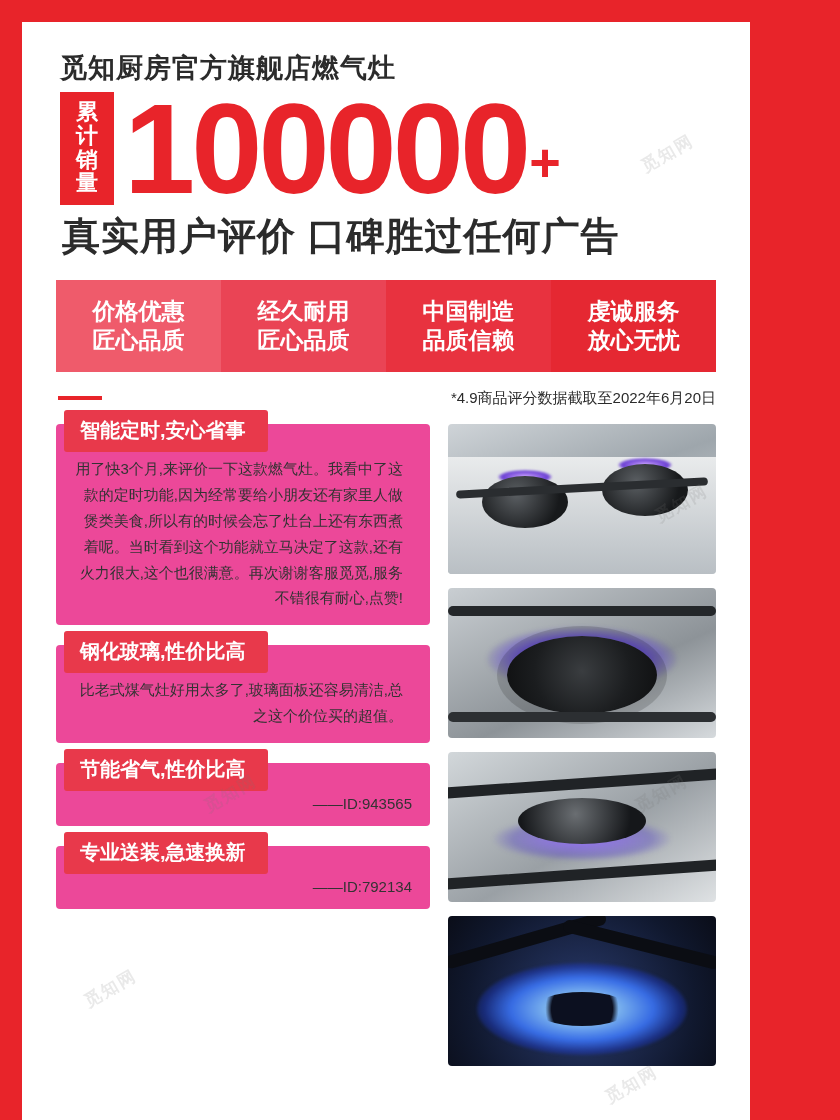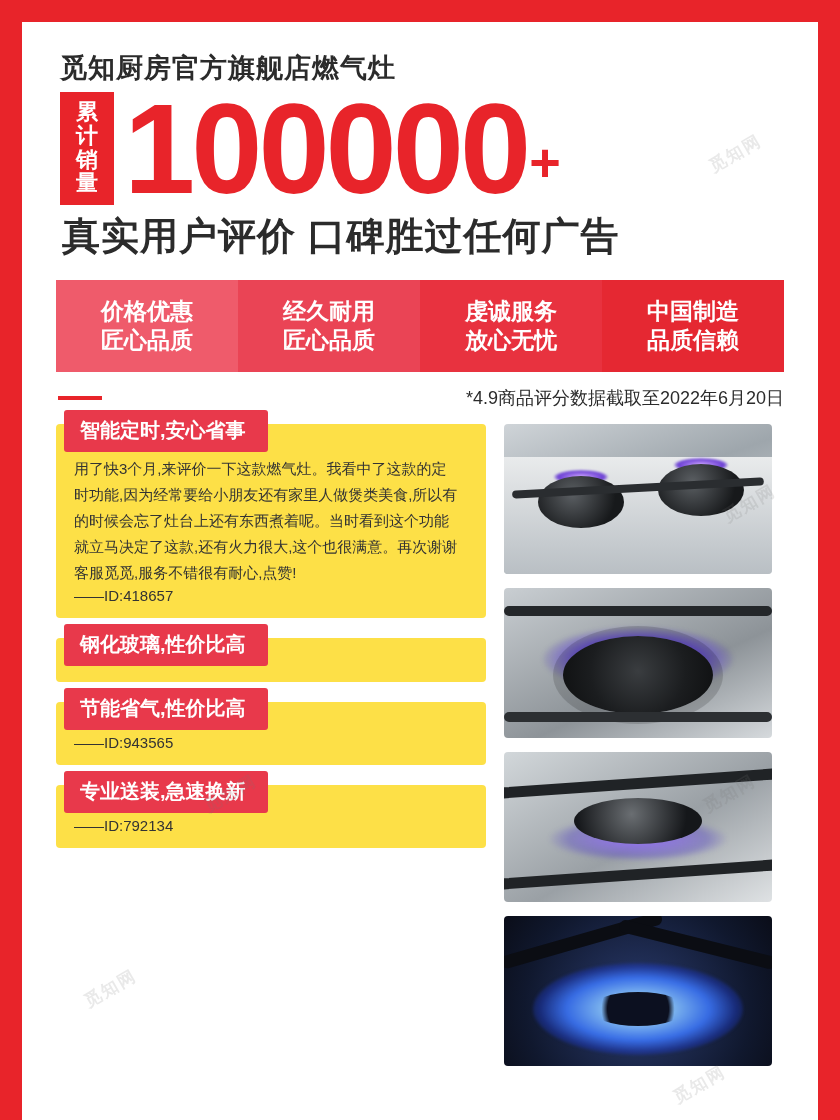--- a/index.html
+++ b/index.html
@@ -16,21 +16,21 @@
   .poster {
     position: relative;
     width: 840px;
     height: 1120px;
     background: #e8242a;
     box-sizing: border-box;
     padding: 22px 22px 0 22px;
   }
   .inner {
     position: relative;
-    width: 796px;
+    width: 728px;
     height: 1098px;
     background: #ffffff;
     box-sizing: border-box;
     padding: 24px 34px 0 34px;
     overflow: hidden;
   }
 
   
   .shop-title {
     font-size: 27px;
@@ -128,41 +128,42 @@
     margin-top: 14px;
     height: 24px;
   }
   .note-dash {
     width: 44px;
     height: 4px;
     background: #e8242a;
     margin-left: 2px;
   }
   .note-text {
-    font-size: 18px;
+    font-size: 15px;
     color: #2b2b2b;
   }
 
   
   .content {
     display: flex;
     margin-top: 14px;
     gap: 18px;
   }
   .reviews {
     width: 430px;
     display: flex;
     flex-direction: column;
     gap: 20px;
   }
   .review {
     position: relative;
-    background: #fde047;
+    background: #ec4899;
     border-radius: 4px;
     padding: 30px 18px 14px 18px;
+    text-align: right;
   }
   .review-title {
     position: absolute;
     top: -14px;
     left: 8px;
     background: #e8394b;
     color: #fff;
     font-size: 20px;
     font-weight: bold;
     padding: 7px 22px 8px 16px;
@@ -287,46 +288,46 @@
     <div class="tags">
       <div class="tag">
         <span>价格优惠</span>
         <span>匠心品质</span>
       </div>
       <div class="tag">
         <span>经久耐用</span>
         <span>匠心品质</span>
       </div>
       <div class="tag">
+        <span>中国制造</span>
+        <span>品质信赖</span>
+      </div>
+      <div class="tag">
         <span>虔诚服务</span>
         <span>放心无忧</span>
-      </div>
-      <div class="tag">
-        <span>中国制造</span>
-        <span>品质信赖</span>
       </div>
     </div>
 
     <div class="note-row">
       <div class="note-dash"></div>
       <div class="note-text">*4.9商品评分数据截取至2022年6月20日</div>
     </div>
 
     <div class="content">
 
       <div class="reviews">
 
         <div class="review">
           <div class="review-title">智能定时,安心省事</div>
           <div class="review-body">用了快3个月,来评价一下这款燃气灶。我看中了这款的定时功能,因为经常要给小朋友还有家里人做煲类美食,所以有的时候会忘了灶台上还有东西煮着呢。当时看到这个功能就立马决定了这款,还有火力很大,这个也很满意。再次谢谢客服觅觅,服务不错很有耐心,点赞!</div>
-          <div class="review-id">——ID:418657</div>
         </div>
 
         <div class="review">
           <div class="review-title">钢化玻璃,性价比高</div>
+          <div class="review-body">比老式煤气灶好用太多了,玻璃面板还容易清洁,总之这个价位买的超值。</div>
         </div>
 
         <div class="review">
           <div class="review-title">节能省气,性价比高</div>
           <div class="review-id">——ID:943565</div>
         </div>
 
         <div class="review">
           <div class="review-title">专业送装,急速换新</div>
           <div class="review-id">——ID:792134</div>

